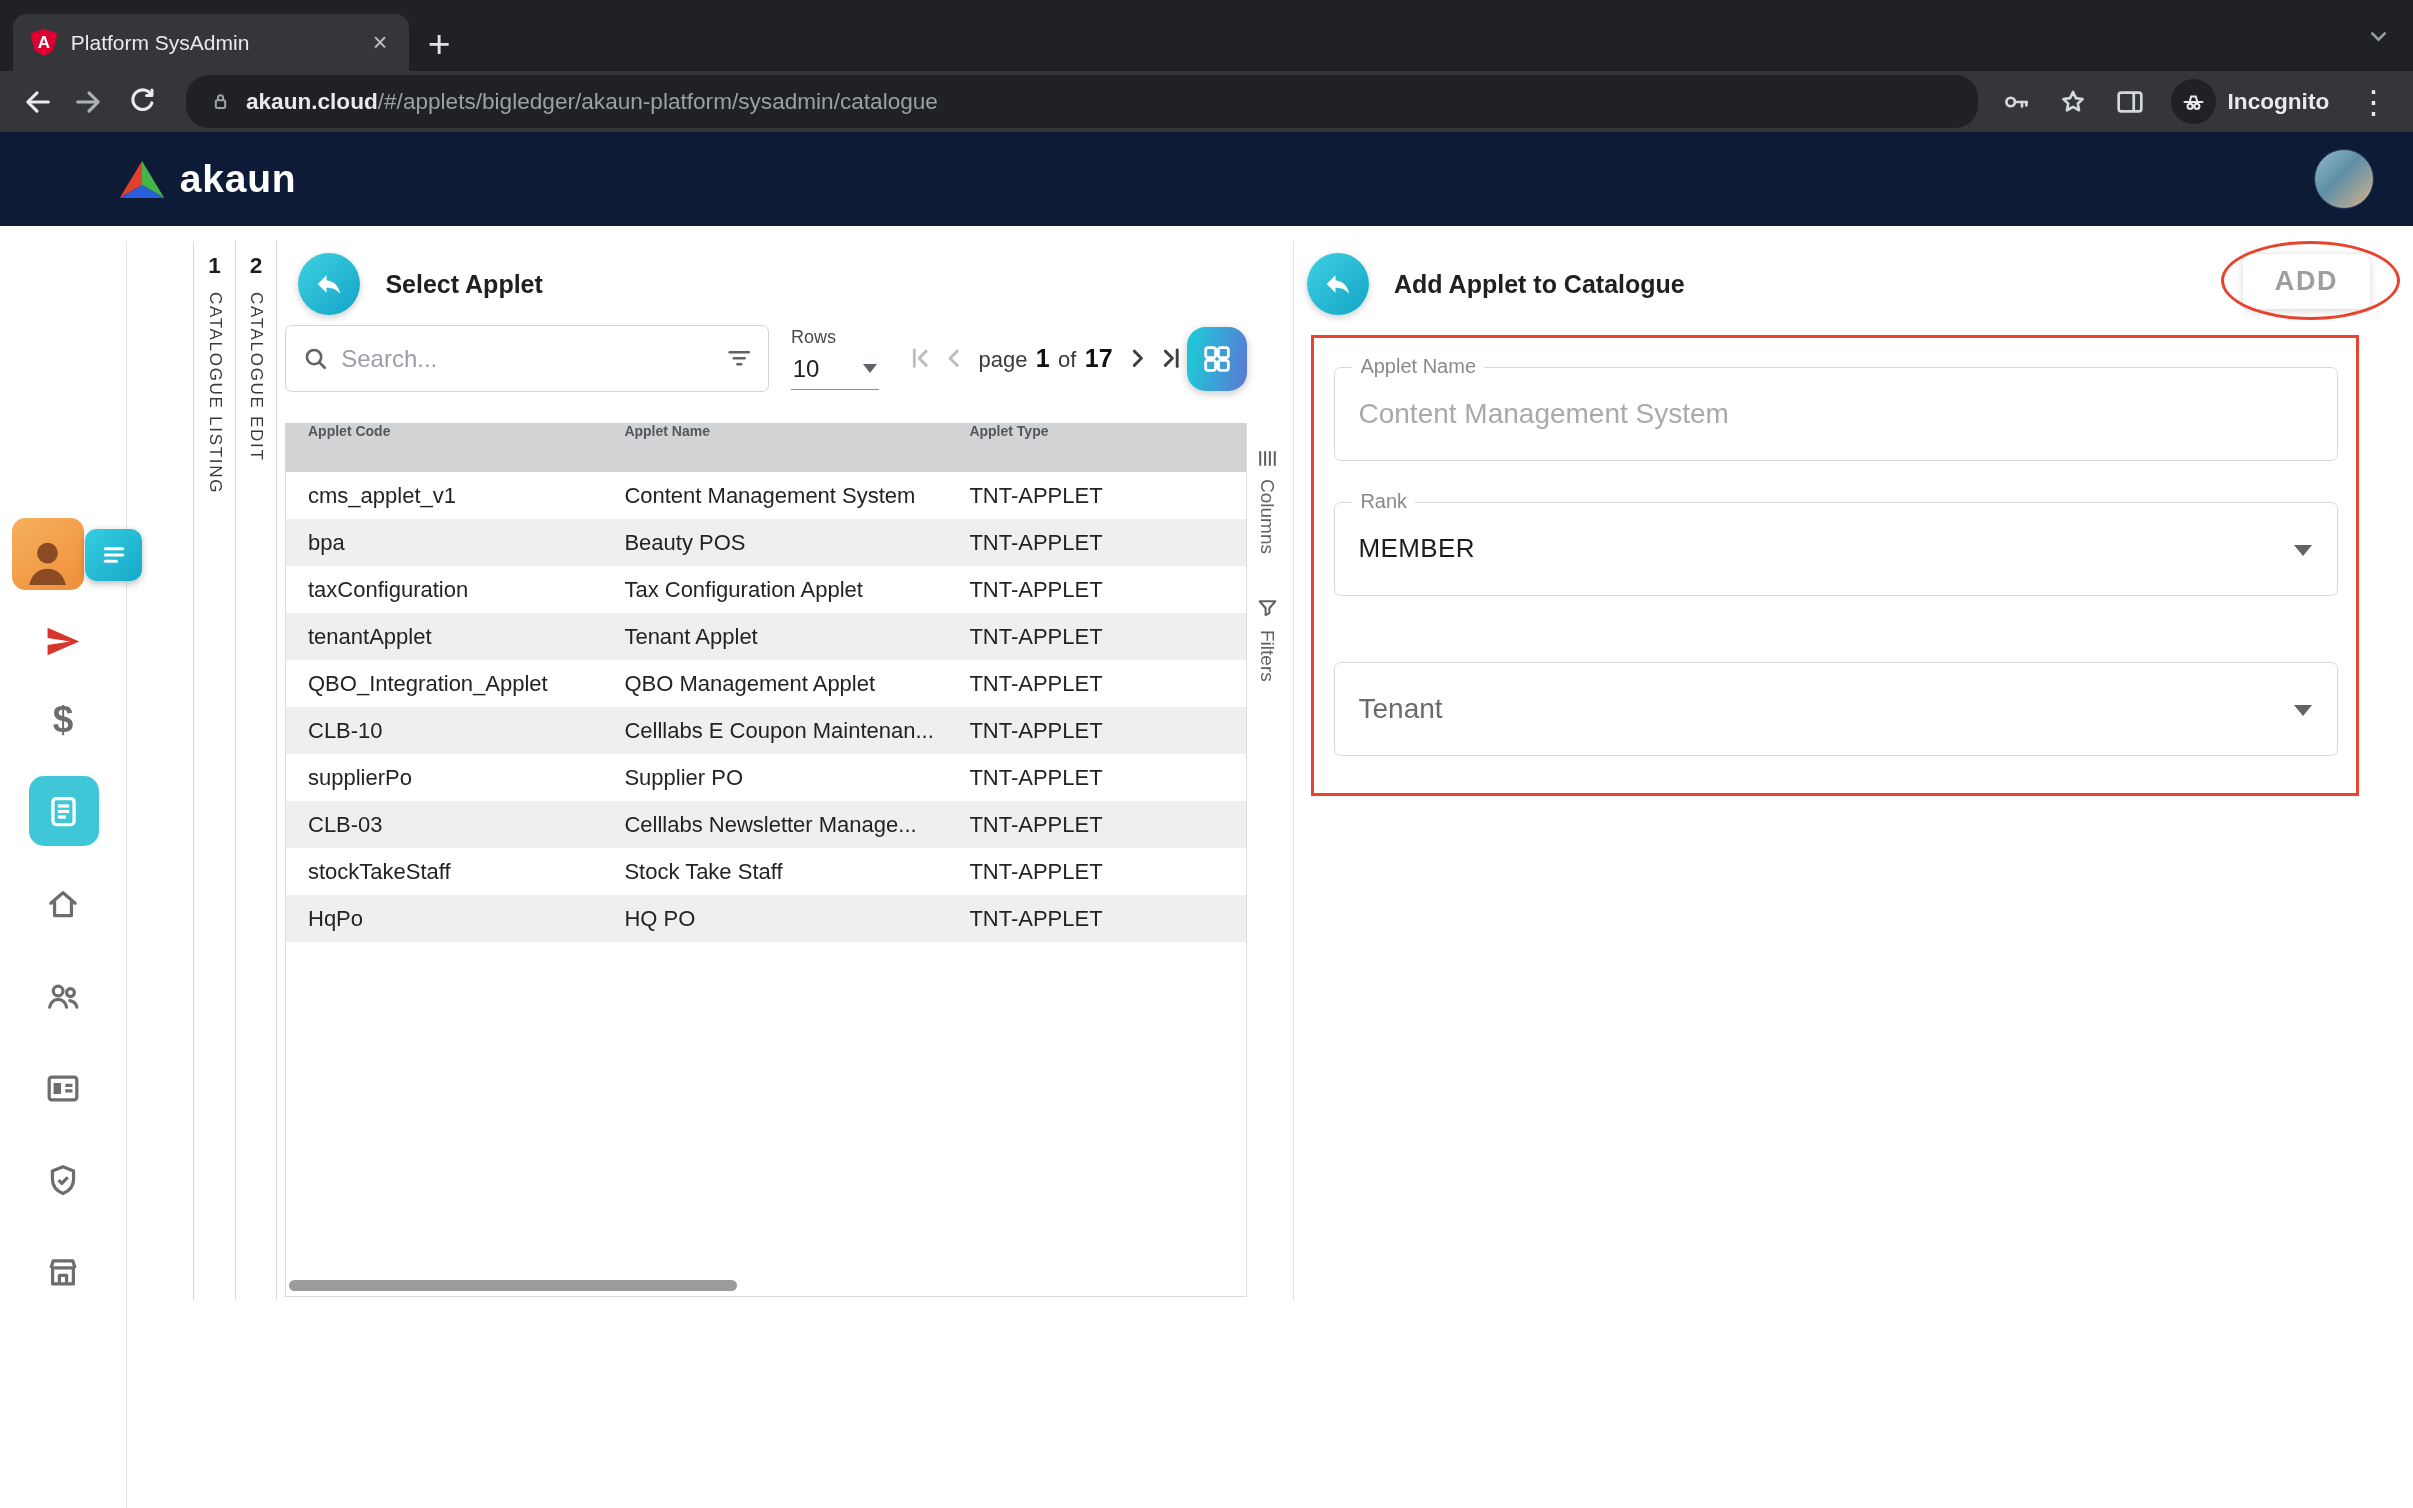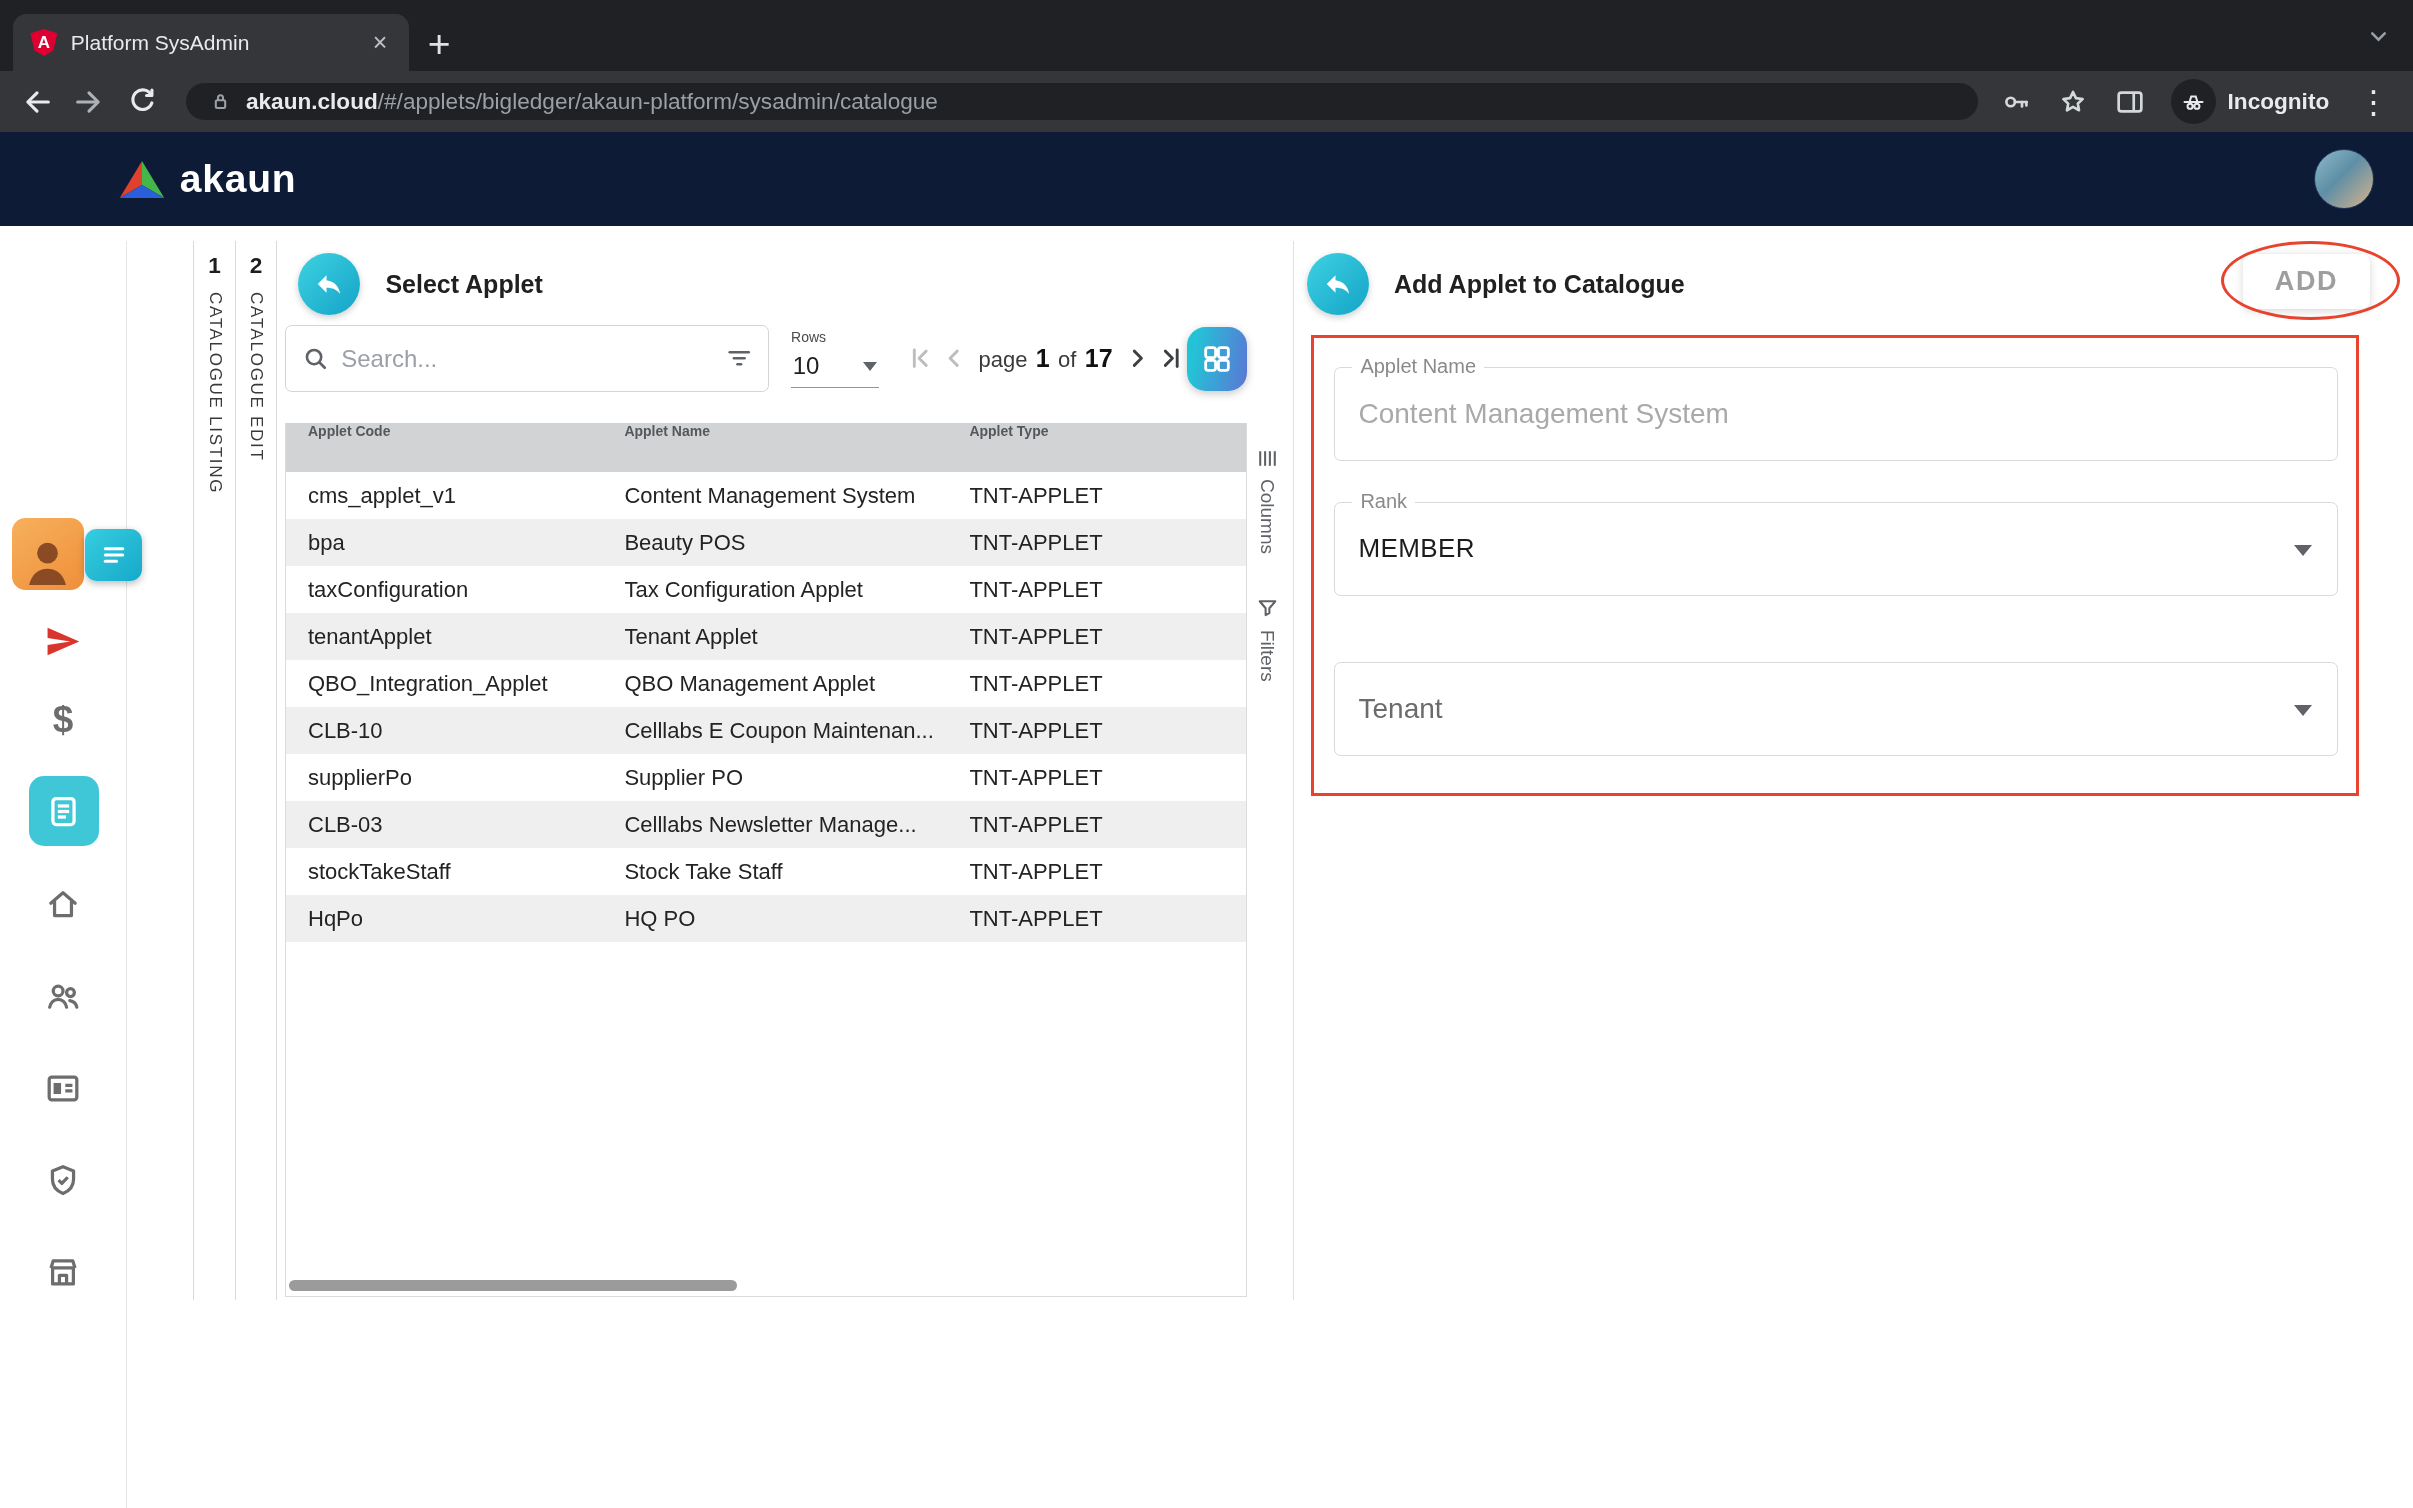--- a/index.html
+++ b/index.html
@@ -11,21 +11,21 @@
   .tabstrip { position:absolute; top:0; left:0; right:0; height:71px; background:#202124; display:flex; align-items:flex-end; }
   .tab { margin-left:13.4px; width:396px; height:57px; border-radius:13.4px 13.4px 0 0; background:#35363a; display:flex; align-items:center; padding:0 17px; }
   .favicon { width:27px; height:27px; background:#dd0031; clip-path:polygon(50% 0,100% 16%,85% 80%,50% 100%,15% 80%,0 16%); color:#fff; font-size:17px; font-weight:700; display:flex; align-items:center; justify-content:center; flex:0 0 auto; }
   .tab-title { flex:1; margin-left:13.4px; font-size:21px; color:#e8eaed; white-space:nowrap; overflow:hidden; }
   .tab-close { color:#bdc1c6; font-size:25px; line-height:1; padding:3.4px 5px; }
   .newtab { color:#dfe1e5; font-size:39px; font-weight:300; margin:0 0 8.4px 18.4px; line-height:1; }
   .strip-chevron { position:absolute; right:22px; top:23.5px; }
 
   .toolbar { position:absolute; top:71px; left:0; right:0; height:61px; background:#35363a; display:flex; align-items:center; padding:0 20px; }
   .navbtn { margin-right:18.4px; flex:0 0 auto; }
-  .omnibox { flex:1; min-width:0; height:37px; background:#202124; border-radius:22.6px; margin:0 22px 0 8.4px; display:flex; align-items:center; padding:0 22px; }
+  .omnibox { flex:1; min-width:0; height:53px; background:#202124; border-radius:22.6px; margin:0 22px 0 8.4px; display:flex; align-items:center; padding:0 22px; }
   .url { font-size:22.6px; white-space:nowrap; overflow:hidden; margin-left:13.4px; }
   .url .host { color:#e8eaed; font-weight:700; }
   .url .path { color:#9aa0a6; }
   .right-icons { display:flex; align-items:center; gap:25px; flex:0 0 auto; }
   .incog { display:flex; align-items:center; gap:11.7px; }
   .incog-circle { width:45px; height:45px; border-radius:50%; background:#202124; display:flex; align-items:center; justify-content:center; }
   .incog-label { color:#e8eaed; font-size:22.6px; font-weight:700; }
   .kebab { color:#e8eaed; font-size:32px; line-height:1; padding:0 3.4px; }
 
   
@@ -58,21 +58,21 @@
   .phead { position:absolute; top:8.4px; left:0; right:0; height:70px; display:flex; align-items:center; }
   .circle-btn { width:62px; height:62px; border-radius:50%; background:linear-gradient(135deg,#3ed2e2,#14a3c7); display:flex; align-items:center; justify-content:center; box-shadow:0 2.5px 7.5px rgba(0,0,0,.2); flex:0 0 auto; }
   .ptitle { margin-left:25px; font-size:25px; font-weight:700; color:#202020; }
 
   
   .controls { position:absolute; left:0; top:84px; width:962px; display:flex; align-items:center; }
   .search-box { width:515px; height:67px; border:1.7px solid #d4d4d4; border-radius:6.7px; background:#fff; display:flex; align-items:center; padding:0 15px; }
   .search-box input { flex:1; border:none; outline:none; background:transparent; font-size:24px; color:#3c4043; margin-left:11.7px; font-family:inherit; min-width:0; }
   .search-box input::placeholder { color:#9aa0a6; }
   .rows-ctl { margin-left:22px; width:94px; }
-  .rows-label { font-size:14px; color:#4a4a4a; }
+  .rows-label { font-size:18px; color:#4a4a4a; }
   .rows-select { display:flex; justify-content:space-between; align-items:center; border-bottom:1.7px solid #949494; padding:6.7px 1.7px 6.7px 1.7px; font-size:24px; color:#202124; }
   .caret { width:0; height:0; border-left:7.5px solid transparent; border-right:7.5px solid transparent; border-top:9.2px solid #5f6368; }
   .pager { margin-left:25px; display:flex; align-items:center; gap:2px; }
   .pg-btn { padding:1.7px; }
   .page-text { display:flex; align-items:baseline; gap:8.4px; font-size:22px; color:#3a3a3a; margin:0 6.7px; }
   .page-num { font-weight:700; font-size:25px; color:#111; }
   .grid-btn { margin-left:auto; width:64px; height:64px; border-radius:18.4px; background:linear-gradient(100deg,#23c3d7 15%,#6c5fd4 125%); display:flex; align-items:center; justify-content:center; box-shadow:0 2.5px 8.4px rgba(0,0,0,.22); }
 
   
   .table-wrap { position:absolute; left:0; top:182px; width:962px; height:874px; border:0.8px solid #dcdcdc; border-top:none; }

